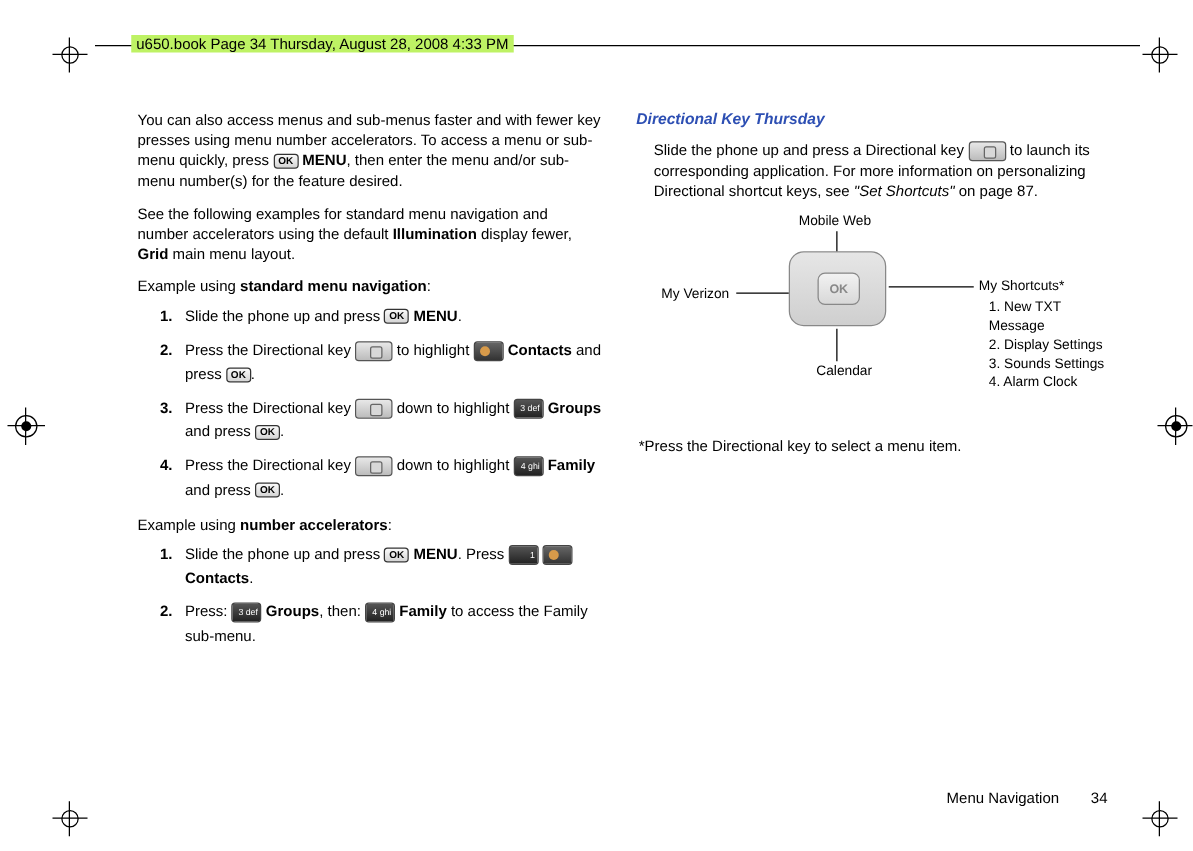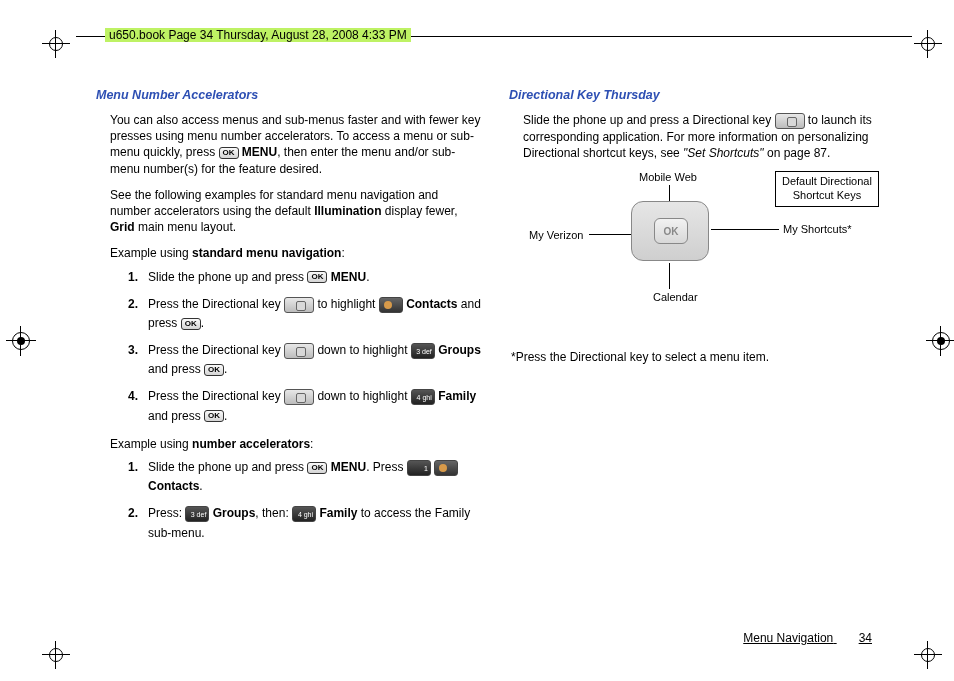--- a/index.html
+++ b/index.html
@@ -155,23 +155,22 @@
   .key-icon.contacts::before{
     content:"";
     position:absolute; left:4px; top:3px;
     width:8px;height:8px;border-radius:50%;
     background:#d79a4a;
   }
   .key-icon.num { background: linear-gradient(#555,#222); font-size:7px;}
   .footer {
     position: absolute;
     bottom: 36px;
-    right: 82px;
+    right: 68px;
     font-size: 12px;
-    text-decoration: underline;
   }
   .footer .pg { margin-left: 22px; }
   .shortcut-area {
     position: relative;
     margin-left: 14px;
     height: 160px;
   }
   .sc-label { position:absolute; font-size:11px; }
   .sc-up { top:0; left:116px; }
   .sc-left { top:58px; left:6px; }
@@ -250,21 +249,20 @@
     <div class="circ"></div>
     <div class="inner"></div>
   </div>
 
 <div class="page-header-line"></div>
 <div class="page-header-text">u650.book  Page 34  Thursday, August 28, 2008  4:33 PM</div>
 
 <div class="content">
 
   <div class="col">
-    <div class="section-heading">Menu Number Accelerators</div>
 
     <p class="para">
       <span>You can also access menus and sub-menus faster and with fewer key presses using menu number accelerators. To access a menu or sub-menu quickly, press </span><span class="key-ok">OK</span><span class="b"> MENU</span><span>, then enter the menu and/or sub-menu number(s) for the feature desired.</span>
     </p>
 
     <p class="para">
       <span>See the following examples for standard menu navigation and number accelerators using the default </span><span class="b">Illumination</span><span> display fewer, </span><span class="b">Grid</span><span> main menu layout.</span>
     </p>
 
     <p class="ex-intro">
@@ -307,23 +305,25 @@
 
     <p class="para">
       <span>Slide the phone up and press a Directional key </span><span class="key-dpad"></span><span> to launch its corresponding application. For more information on personalizing Directional shortcut keys, see </span><span class="i">"Set Shortcuts"</span><span> on page 87.</span>
     </p>
 
     <div class="shortcut-area">
       <div class="sc-label sc-up">Mobile Web</div>
       <div class="sc-label sc-left">My Verizon</div>
       <div class="sc-label sc-right">My Shortcuts*</div>
       <div class="sc-label sc-down">Calendar</div>
-      <div class="sc-box">
-        <span>Default Directional</span><br>
-        <span>Shortcut Keys</span>
+      <div class="sc-list">
+        <div>1. New TXT Message</div>
+        <div>2. Display Settings</div>
+        <div>3. Sounds Settings</div>
+        <div>4. Alarm Clock</div>
       </div>
       <div class="dpad-widget">
         <div class="center">OK</div>
       </div>
 
       <div class="leader v" style="top:14px; left:146px; height:16px;"></div>
       <div class="leader h" style="top:63px; left:66px; width:42px;"></div>
       <div class="leader h" style="top:58px; left:188px; width:68px;"></div>
       <div class="leader v" style="top:92px; left:146px; height:26px;"></div>
     </div>

